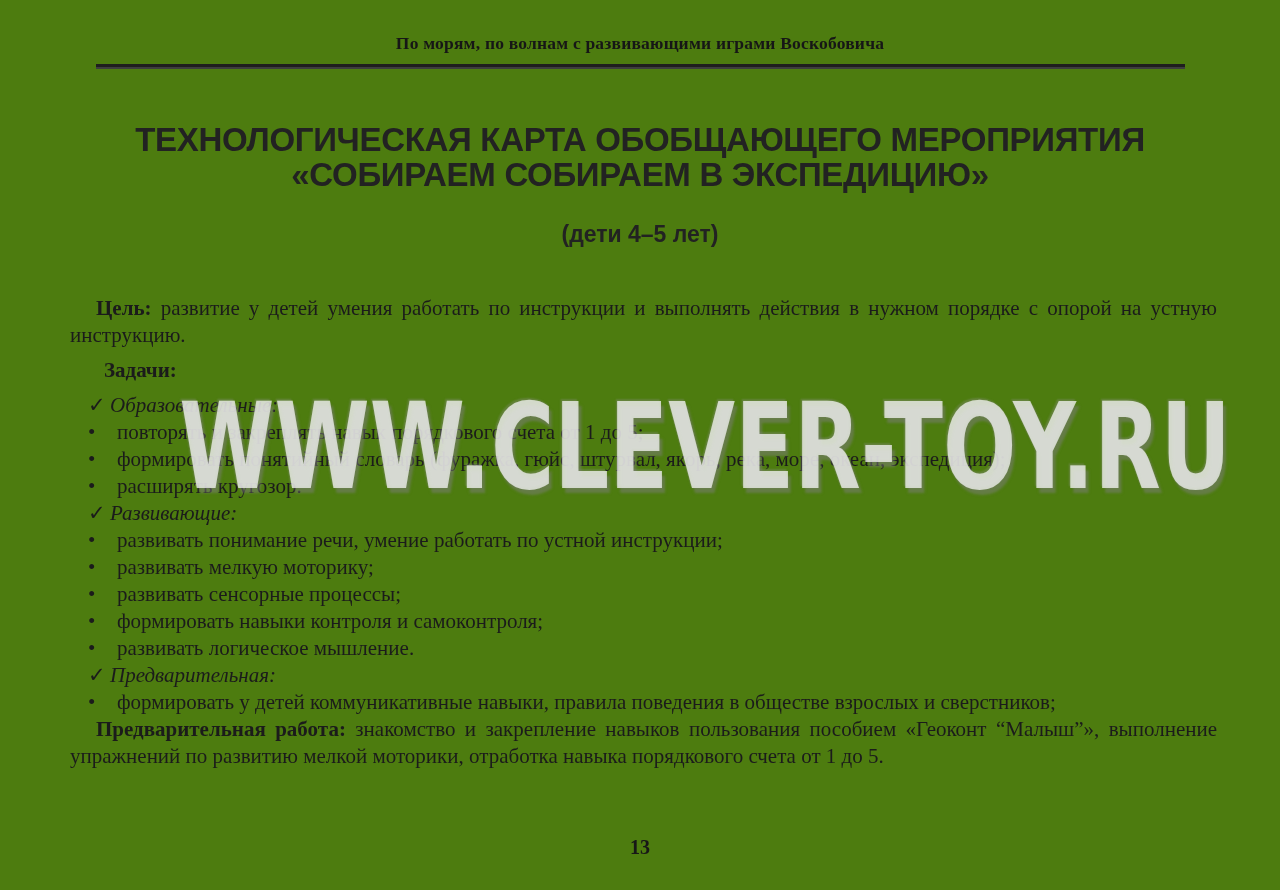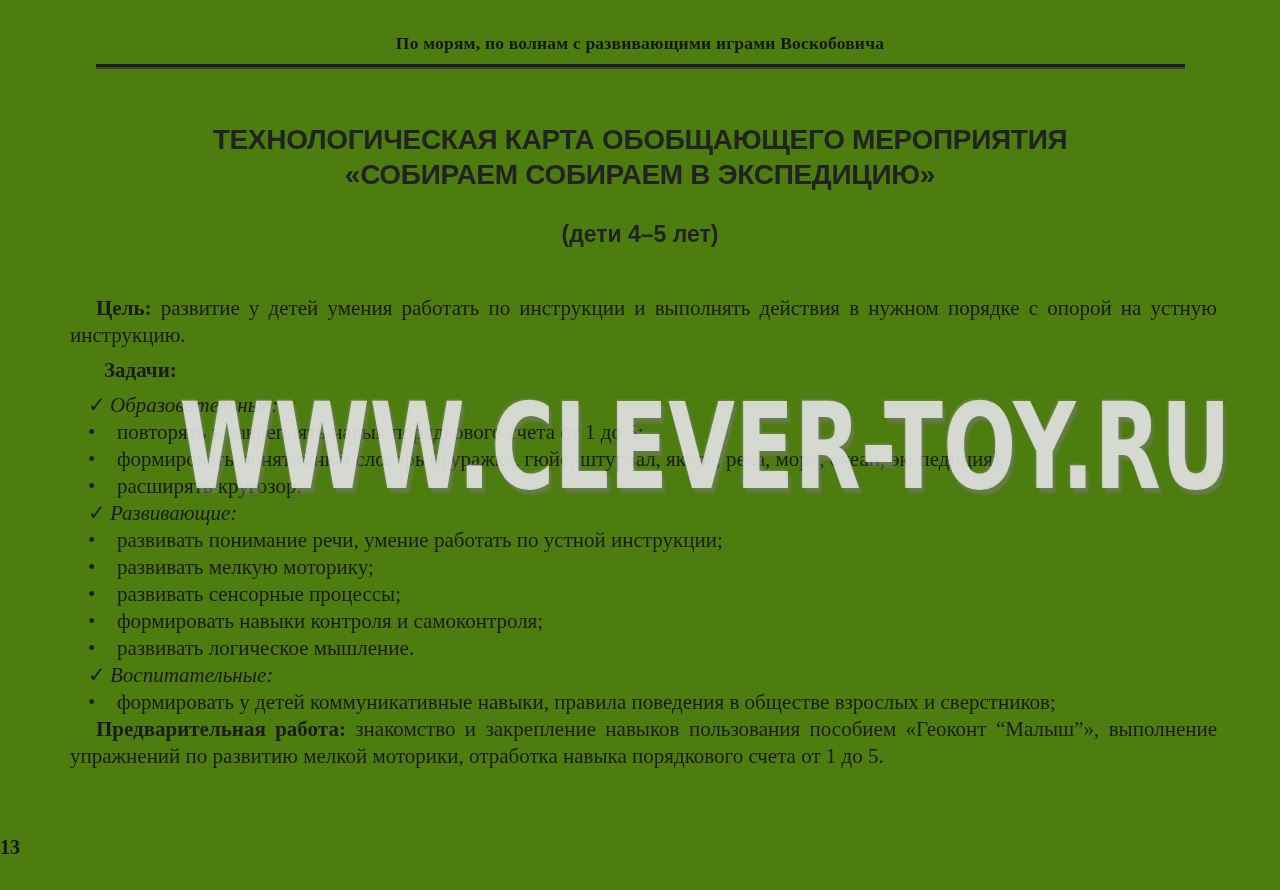--- a/index.html
+++ b/index.html
@@ -25,21 +25,21 @@
     margin: 10px 95px 0 96px;
     height: 2.5px;
     border-top: 3.5px solid #1e1e1e;
     border-bottom: 2px solid #3e3e3e;
   }
   .doc-title {
     margin-top: 53px;
     text-align: center;
     font-family: "Liberation Sans", sans-serif;
     font-weight: 700;
-    font-size: 28px;
+    font-size: 33px;
     line-height: 35px;
     color: #222;
     letter-spacing: -0.3px;
   }
   .doc-subtitle {
     margin-top: 29px;
     text-align: center;
     font-family: "Liberation Sans", sans-serif;
     font-weight: 700;
     font-size: 23px;
@@ -99,21 +99,21 @@
       -2px -2px 2px rgba(150,150,150,0.30),
       0 0 2px rgba(130,130,130,0.35);
     z-index: 5;
     pointer-events: none;
   }
   .page-number {
     position: absolute;
     left: 0;
     right: 0;
     top: 836px;
-    text-align: left;
+    text-align: center;
     font-size: 20px;
     font-weight: bold;
     color: #171717;
   }
 </style>
 </head>
 <body>
 
 <div class="sheet">
 
@@ -139,21 +139,21 @@
     <div class="bullet-row"><span class="bullet-mark">•</span><span>формировать понятийный словарь (фуражка, гюйс, штурвал, якорь, река, море, океан, экспедиция);</span></div>
     <div class="bullet-row"><span class="bullet-mark">•</span><span>расширять кругозор.</span></div>
 
     <div class="check-row"><span class="check-mark">✓</span><span class="check-heading">Развивающие:</span></div>
     <div class="bullet-row"><span class="bullet-mark">•</span><span>развивать понимание речи, умение работать по устной инструкции;</span></div>
     <div class="bullet-row"><span class="bullet-mark">•</span><span>развивать мелкую моторику;</span></div>
     <div class="bullet-row"><span class="bullet-mark">•</span><span>развивать сенсорные процессы;</span></div>
     <div class="bullet-row"><span class="bullet-mark">•</span><span>формировать навыки контроля и самоконтроля;</span></div>
     <div class="bullet-row"><span class="bullet-mark">•</span><span>развивать логическое мышление.</span></div>
 
-    <div class="check-row"><span class="check-mark">✓</span><span class="check-heading">Воспитательные:</span></div>
+    <div class="check-row"><span class="check-mark">✓</span><span class="check-heading">Предварительная:</span></div>
     <div class="bullet-row"><span class="bullet-mark">•</span><span>формировать у детей коммуникативные навыки, правила поведения в обществе взрослых и сверстников;</span></div>
 
     <p class="para"><b class="lead">Предварительная работа:</b> <span>знакомство и закрепление навыков пользования пособием «Геоконт “Малыш”», выполнение упражнений по развитию мелкой моторики, отработка навыка порядкового счета от 1 до 5.</span></p>
 
   </div>
 
   <div class="watermark">WWW.CLEVER-TOY.RU</div>
 
   <div class="page-number">13</div>
 

